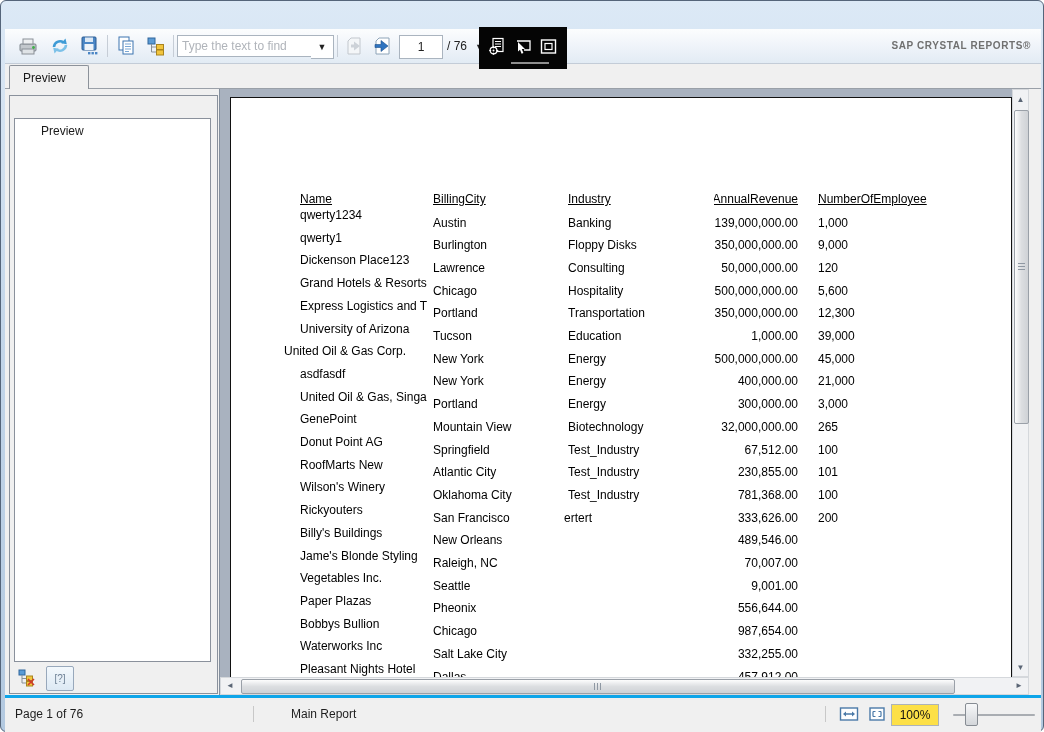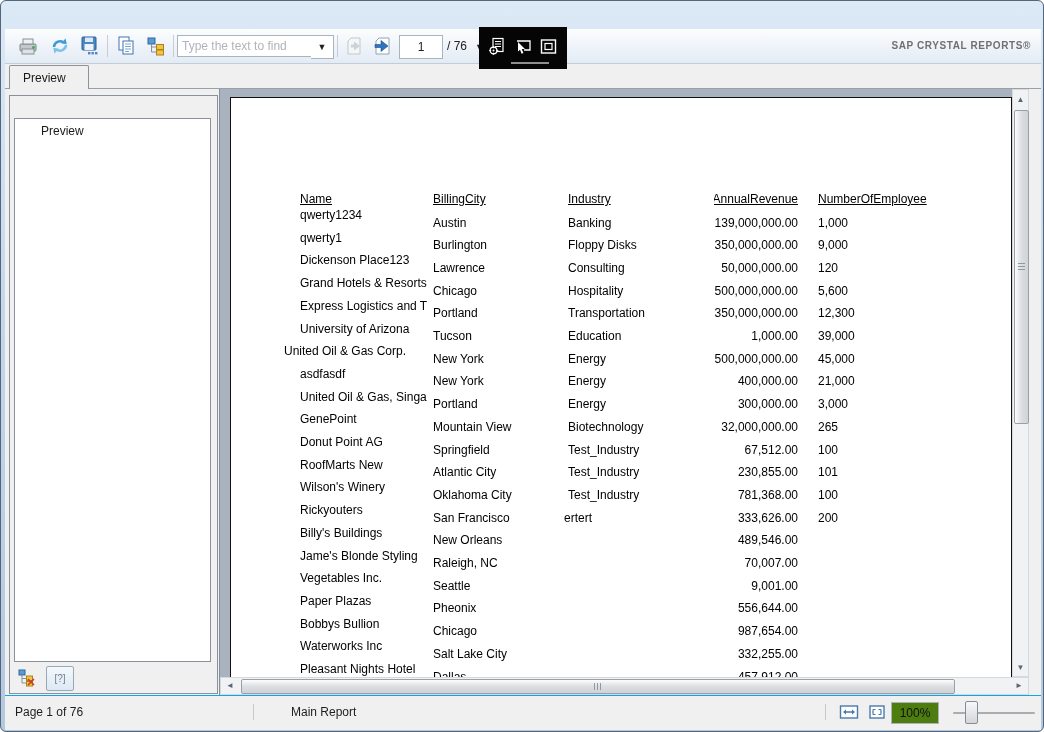--- a/index.html
+++ b/index.html
@@ -72,24 +72,24 @@
   .vscroll{position:absolute;left:792px;top:0;width:17px;height:588px;background:#f1f2f4;border:1px solid #d5d8dc;box-sizing:border-box;}
   .hscroll{position:absolute;left:0;top:588px;width:809px;height:18px;background:#f1f2f4;border:1px solid #d5d8dc;box-sizing:border-box;}
   .sb-arrow{position:absolute;display:flex;align-items:center;justify-content:center;font-size:8px;color:#5a6575;}
   .vthumb{position:absolute;left:1px;width:13px;border:1px solid #9aa0a8;border-radius:2px;
     background:linear-gradient(90deg,#fdfdfd,#dcdee1 50%,#cfd2d6);}
   .hthumb{position:absolute;top:1px;height:13px;border:1px solid #9aa0a8;border-radius:2px;
     background:linear-gradient(180deg,#fdfdfd,#dcdee1 50%,#cfd2d6);}
   .vgrip{position:absolute;left:3px;width:7px;height:1px;background:#8f98a3;}
   .hgrip{position:absolute;top:3px;width:1px;height:7px;background:#8f98a3;}
   
-  .statusbar{position:absolute;left:0;top:666px;width:100%;height:34px;background:#f0f0f0;border-top:1px solid #0ea5e9;}
+  .statusbar{position:absolute;left:0;top:666px;width:100%;height:34px;background:#f0f0f0;border-top:3px solid #0ea5e9;}
   .sb-text{position:absolute;top:9px;font-size:12px;color:#1e1e1e;}
   .sb-sep{position:absolute;top:8px;width:1px;height:16px;background:#c8c8c8;}
-  .zoombox{position:absolute;left:886px;top:6px;width:46px;height:20px;background:#4d7c0f;border:1px solid #adb3ba;
+  .zoombox{position:absolute;left:886px;top:6px;width:46px;height:20px;background:#fde047;border:1px solid #adb3ba;
     font-size:12px;color:#111;display:flex;align-items:center;justify-content:center;}
   .slider-track{position:absolute;left:948px;top:16px;width:82px;height:2px;background:#a9adb2;border-radius:1px;}
   .slider-thumb{position:absolute;left:960px;top:5px;width:11px;height:21px;border:1px solid #868c93;border-radius:2px;
     background:linear-gradient(180deg,#f7f8f9,#d3d6da);}
   .fitbtn{position:absolute;top:5px;width:24px;height:22px;display:flex;align-items:center;justify-content:center;}
 </style>
 </head>
 <body>
 
 <div class="window">

